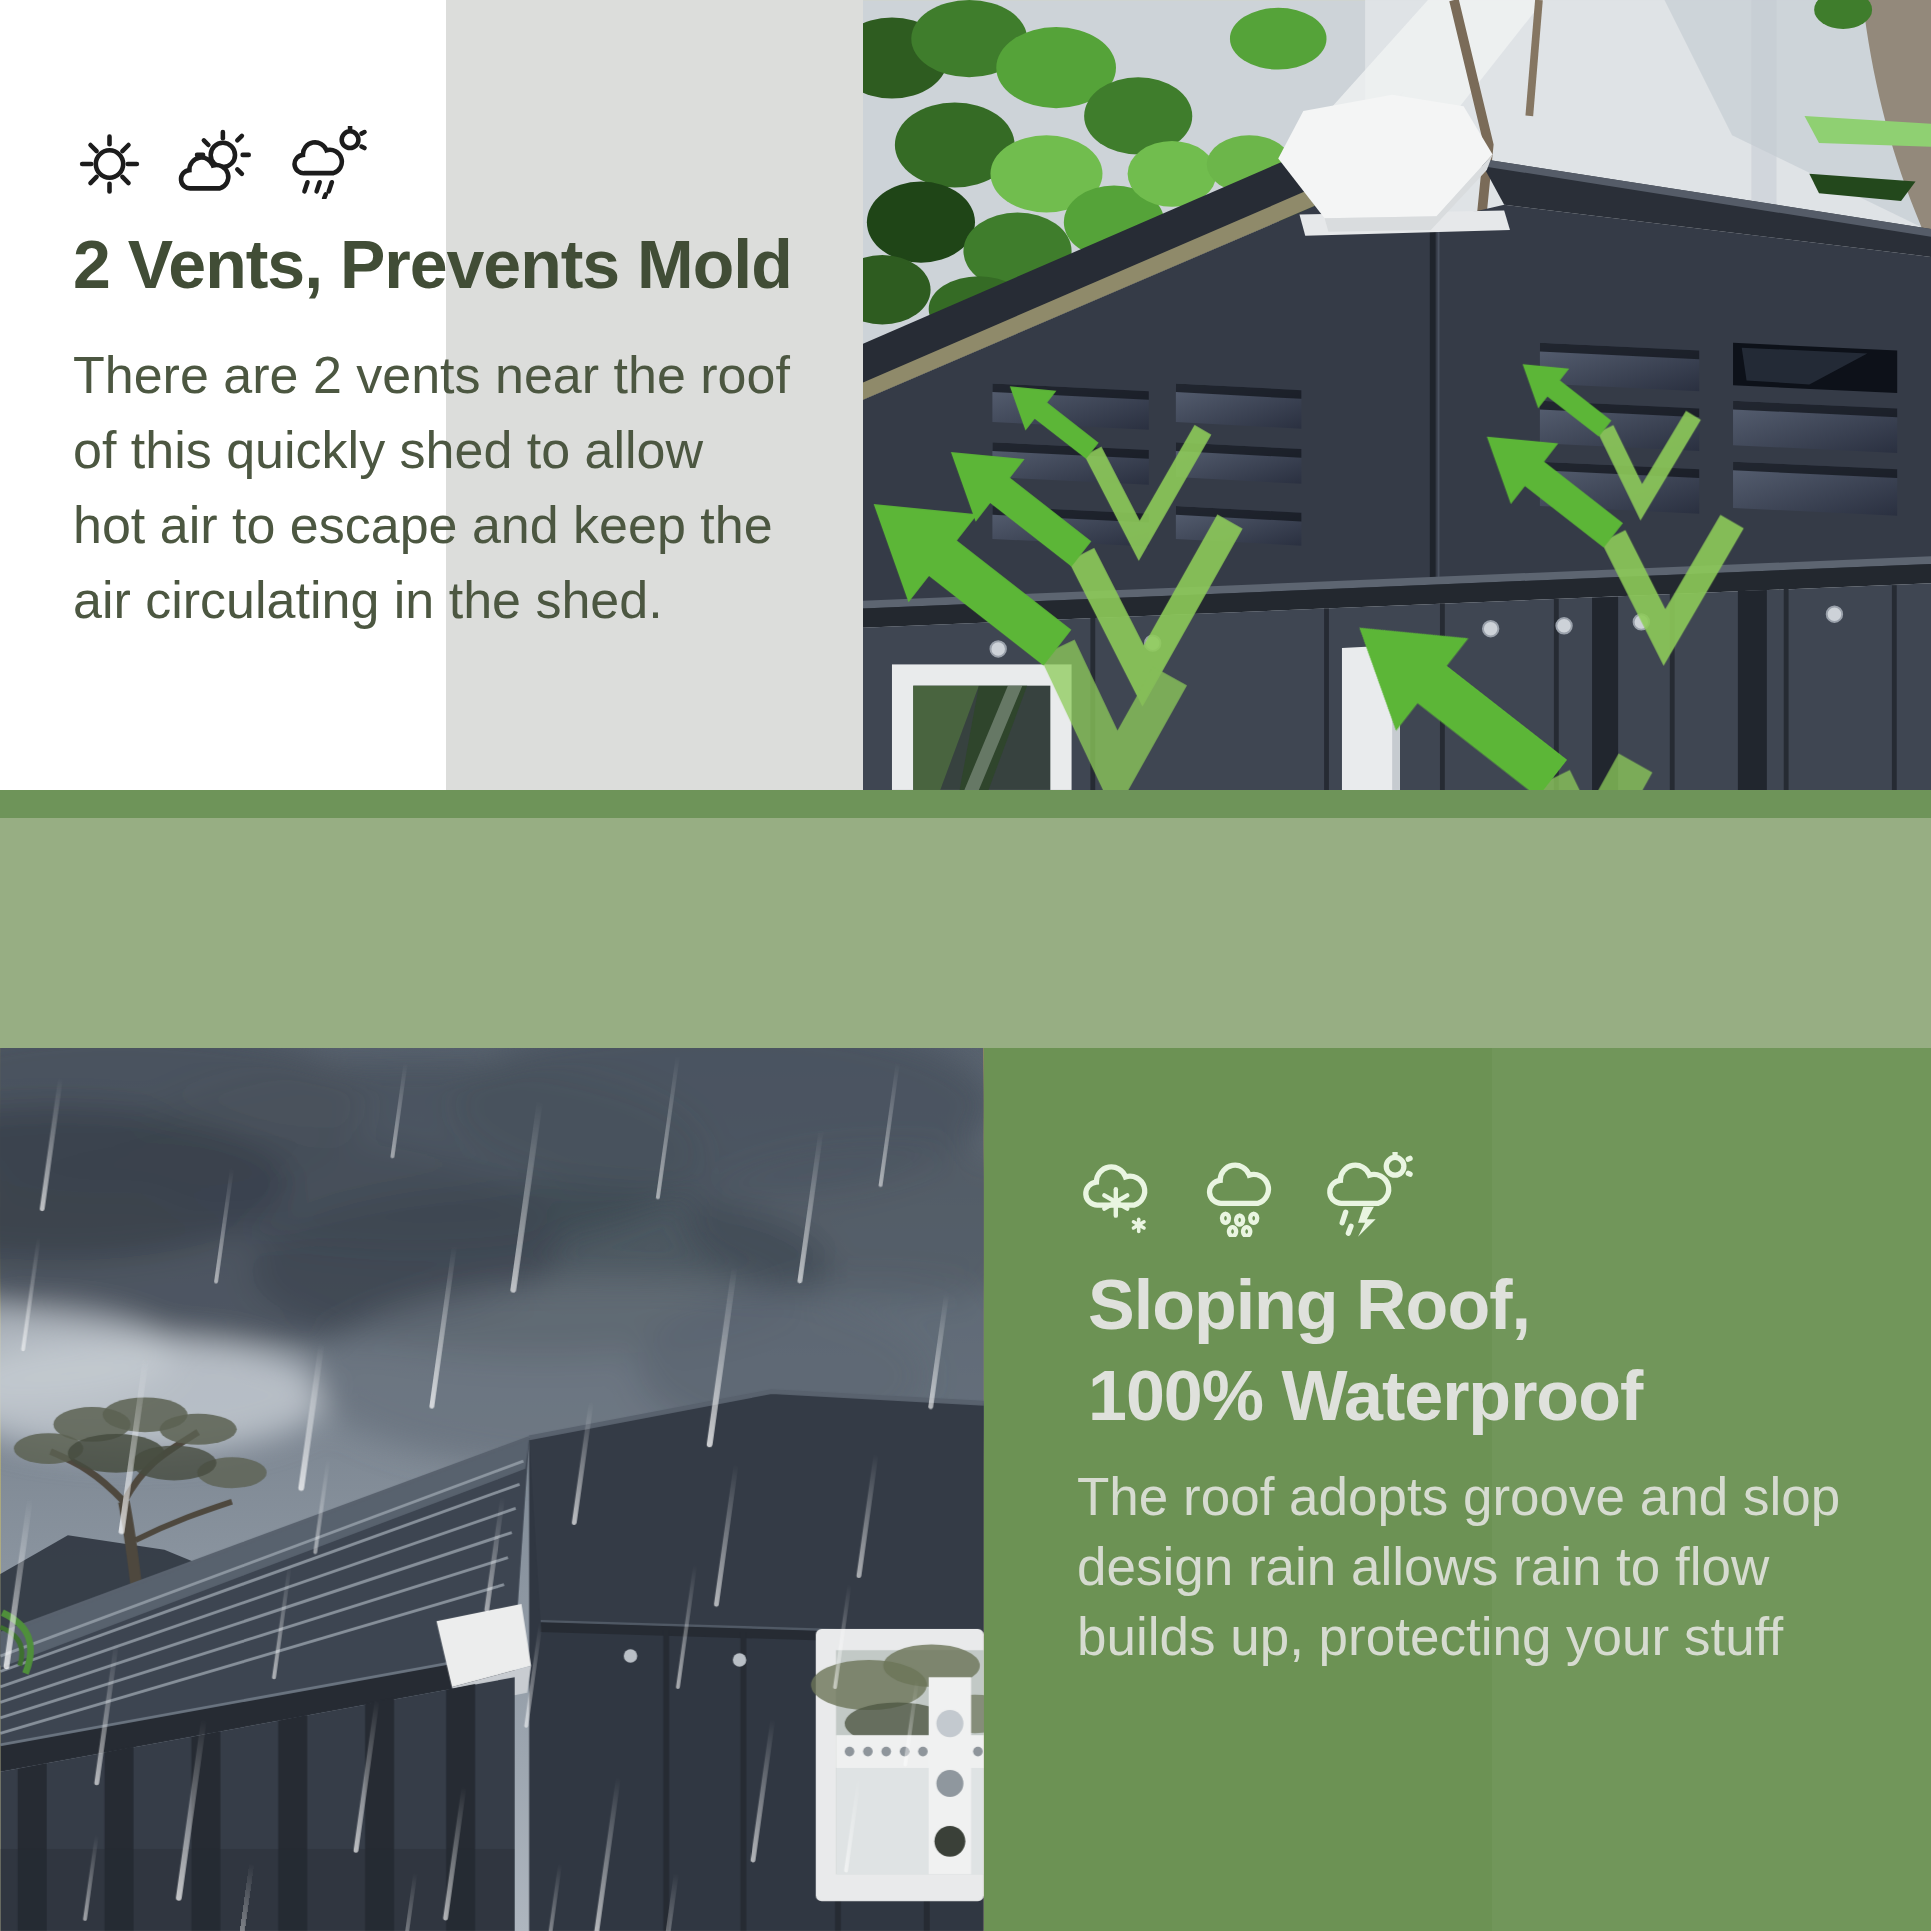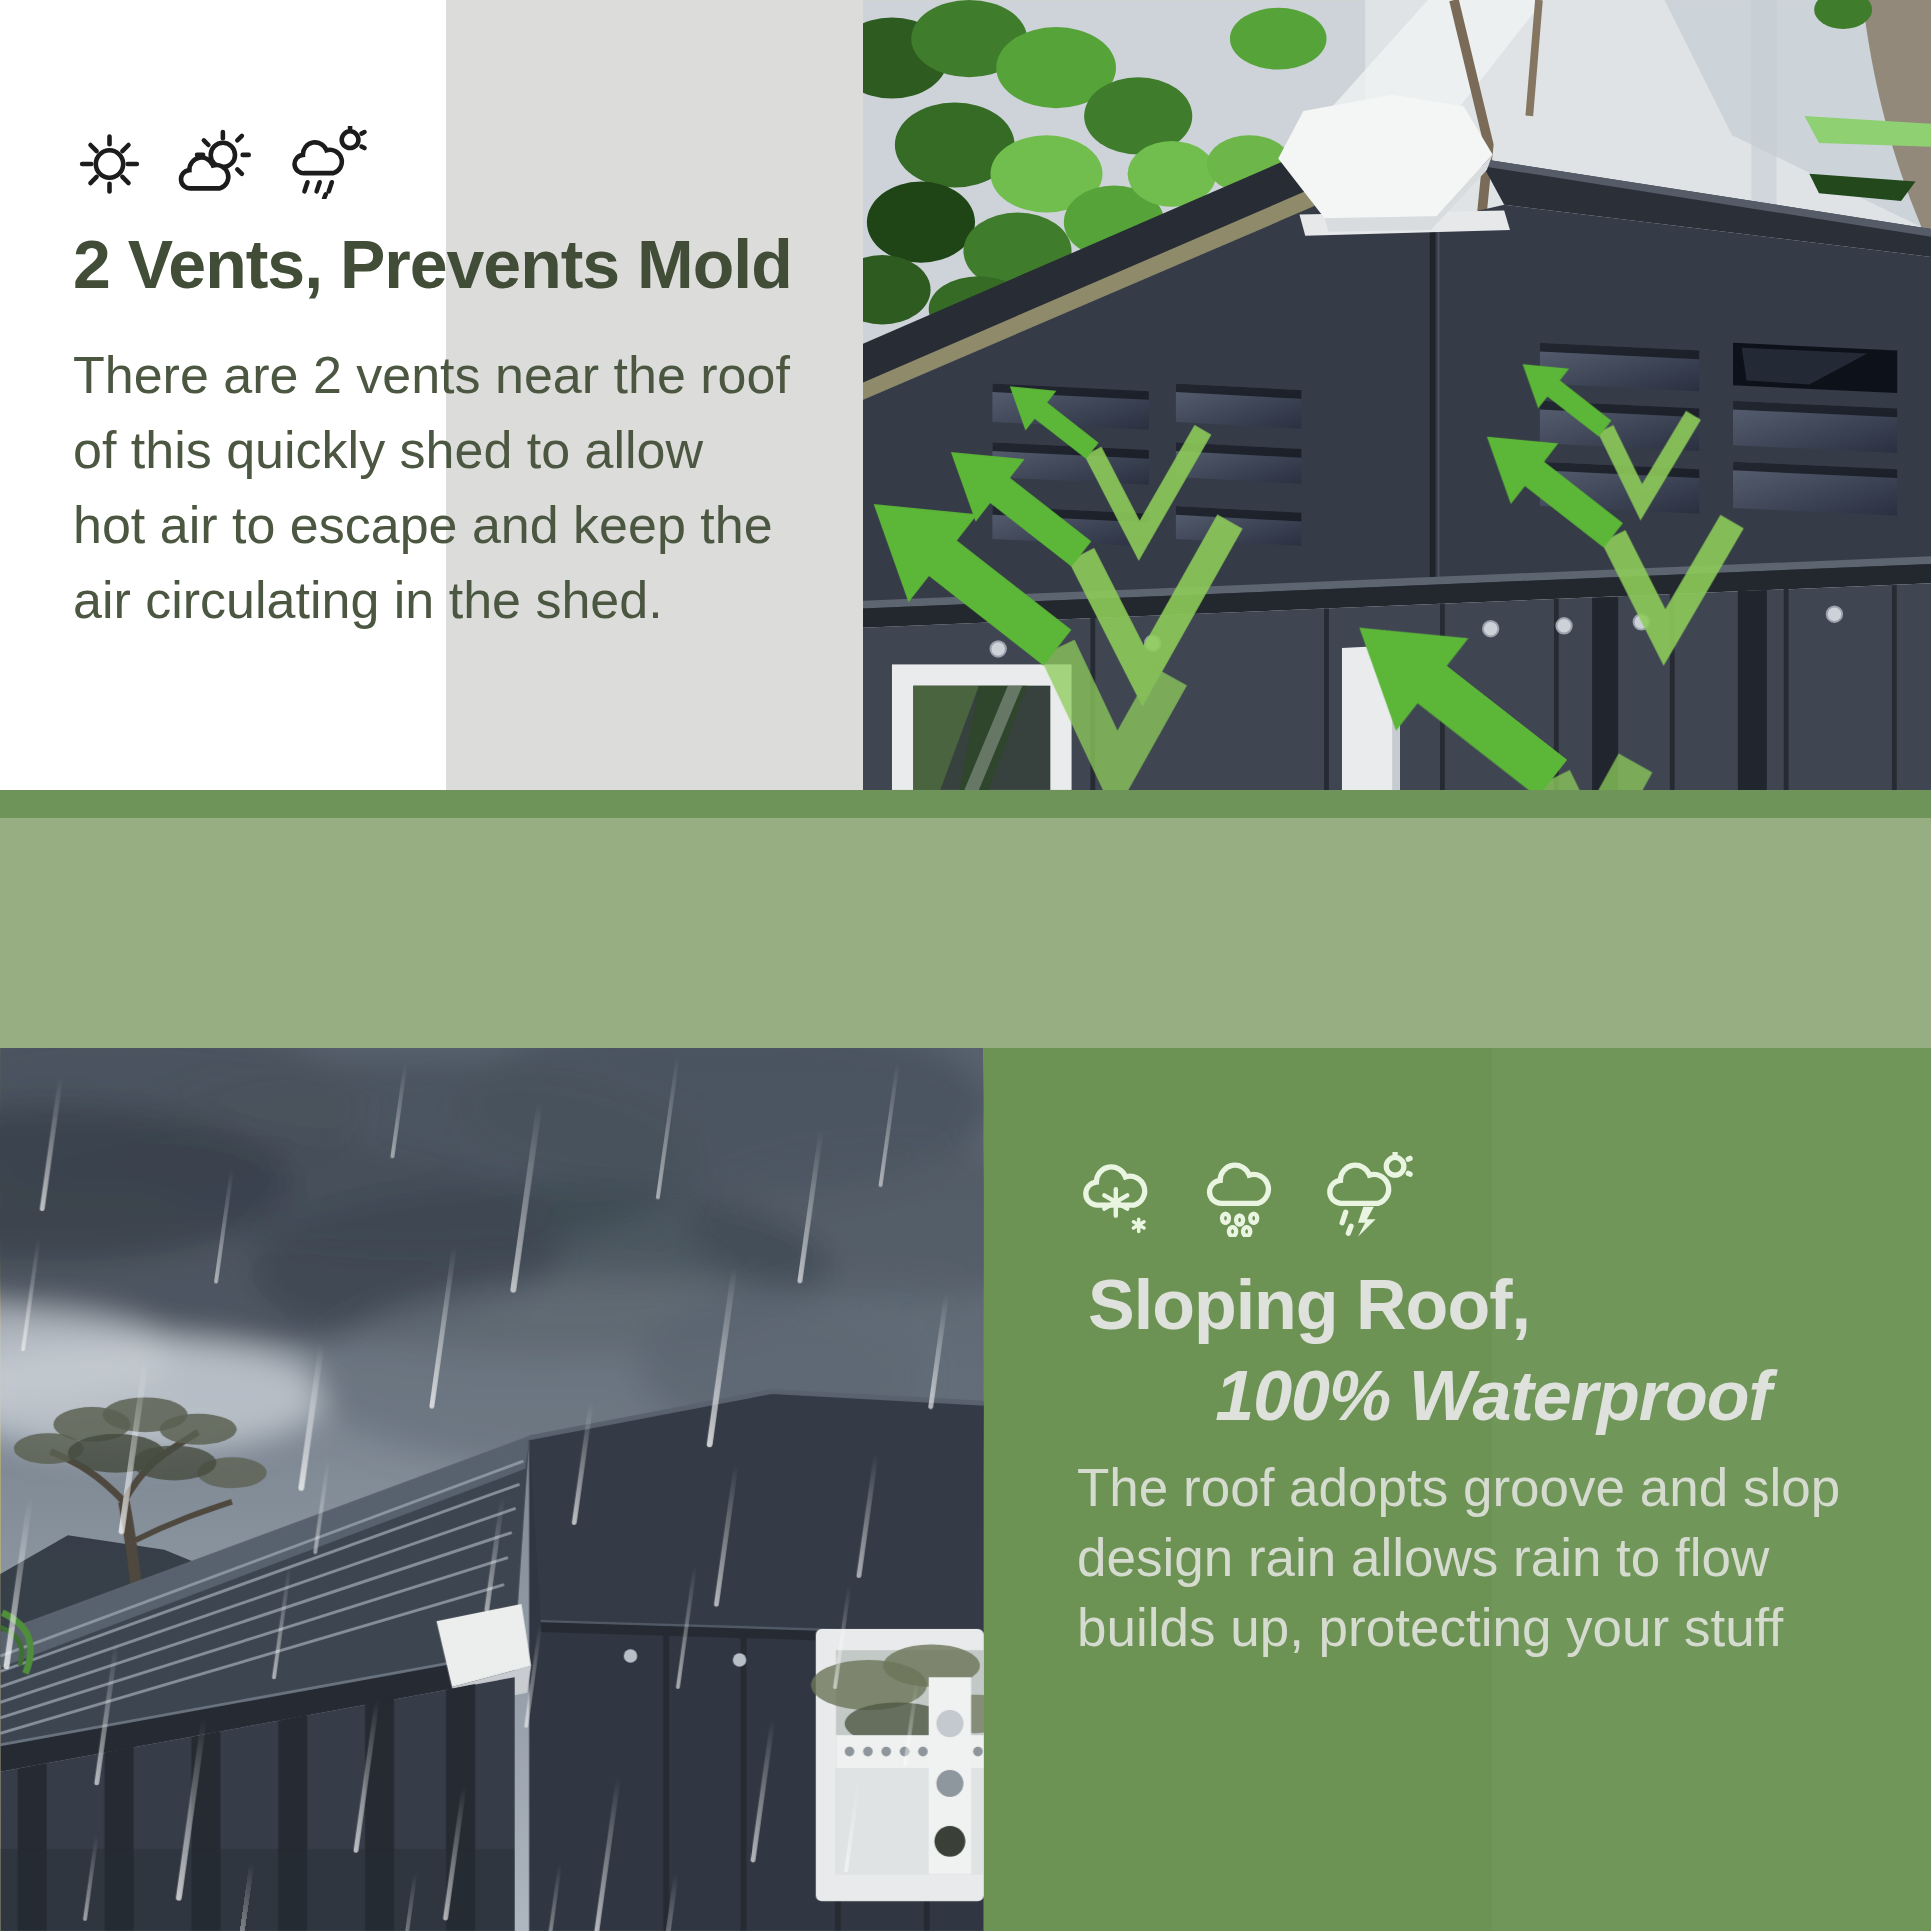--- a/index.html
+++ b/index.html
@@ -27,22 +27,22 @@
   
   .photo-bottom{left:0;top:1048px;width:984px;height:883px;}
   .panel-green{left:984px;top:1048px;width:947px;height:883px;background:#6c9254;}
   .panel-green .lighter{position:absolute;left:508px;top:0;width:439px;height:883px;background:#71965a;}
   .waterproof-text{position:absolute;left:93px;top:116px;width:821px;}
   .waterproof-text h2{
     margin:23px 0 0 11px;font-size:70px;font-weight:bold;letter-spacing:-1px;
     color:#dfe1dc;line-height:91px;
   }
   .waterproof-text h2 .l1{display:block;white-space:nowrap;}
-  .waterproof-text h2 .l2{display:block;text-align:center;white-space:nowrap;font-style:italic;}
-  .waterproof-text .body{margin-top:11px;font-size:53px;line-height:70px;color:#d6dbd0;}
+  .waterproof-text h2 .l2{display:block;text-align:left;white-space:nowrap;}
+  .waterproof-text .body{margin-top:20px;font-size:53px;line-height:70px;color:#d6dbd0;}
   .waterproof-text .body span{display:block;white-space:nowrap;}
   svg{display:block;}
 </style>
 </head>
 <body>
 
 <div class="canvas">
 
   <div class="abs panel-white"></div>
   <div class="abs panel-gray"></div>

